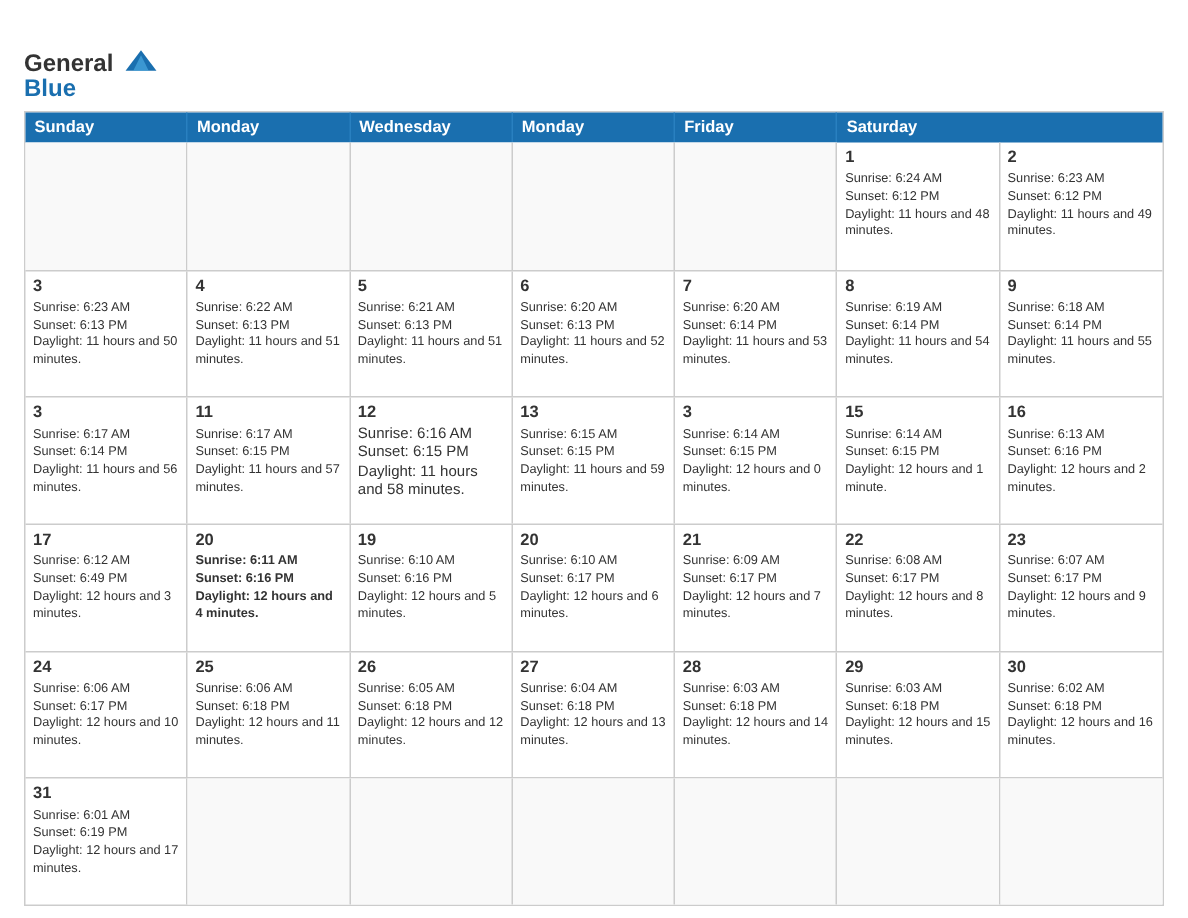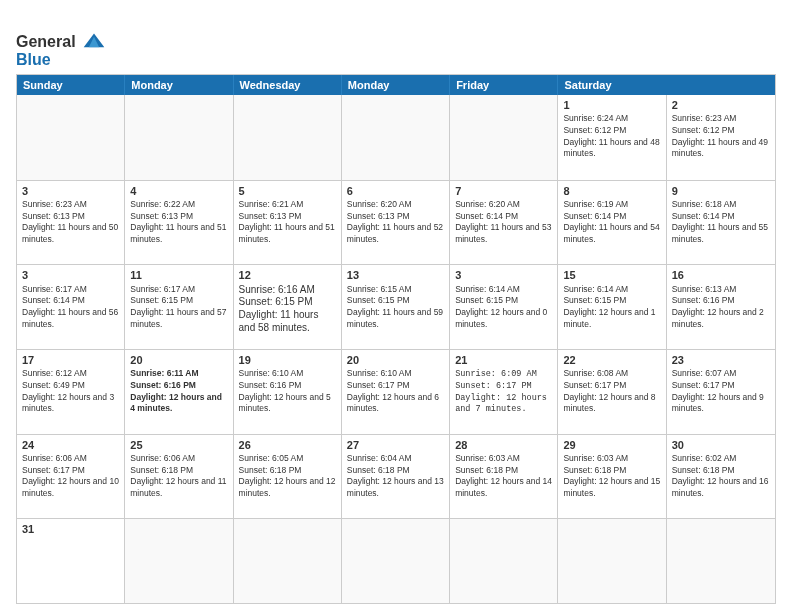--- a/index.html
+++ b/index.html
@@ -194,21 +194,21 @@
 Daylight: 12 hours and 3 minutes.</span></div>
           <div class="cal-cell"><span class="day-num">20</span><span style="white-space: pre-line; font-size: 8.5px; line-height: 1.25; font-weight: bold;">Sunrise: 6:11 AM
 Sunset: 6:16 PM
 Daylight: 12 hours and 4 minutes.</span></div>
           <div class="cal-cell"><span class="day-num">19</span><span style="white-space: pre-line; font-size: 8.5px; line-height: 1.25;">Sunrise: 6:10 AM
 Sunset: 6:16 PM
 Daylight: 12 hours and 5 minutes.</span></div>
           <div class="cal-cell"><span class="day-num">20</span><span style="white-space: pre-line; font-size: 8.5px; line-height: 1.25;">Sunrise: 6:10 AM
 Sunset: 6:17 PM
 Daylight: 12 hours and 6 minutes.</span></div>
-          <div class="cal-cell"><span class="day-num">21</span><span style="white-space: pre-line; font-size: 8.5px; line-height: 1.25; font-family: Liberation Mono, monospace;">Sunrise: 6:09 AM
+          <div class="cal-cell"><span class="day-num">21</span><span style="white-space: pre-line; font-size: 8.5px; line-height: 1.25;">Sunrise: 6:09 AM
 Sunset: 6:17 PM
 Daylight: 12 hours and 7 minutes.</span></div>
           <div class="cal-cell"><span class="day-num">22</span><span style="white-space: pre-line; font-size: 8.5px; line-height: 1.25;">Sunrise: 6:08 AM
 Sunset: 6:17 PM
 Daylight: 12 hours and 8 minutes.</span></div>
           <div class="cal-cell"><span class="day-num">23</span><span style="white-space: pre-line; font-size: 8.5px; line-height: 1.25;">Sunrise: 6:07 AM
 Sunset: 6:17 PM
 Daylight: 12 hours and 9 minutes.</span></div>
         </div>
         <div class="cal-row">
@@ -228,21 +228,23 @@
 Sunset: 6:18 PM
 Daylight: 12 hours and 14 minutes.</span></div>
           <div class="cal-cell"><span class="day-num">29</span><span style="white-space: pre-line; font-size: 8.5px; line-height: 1.25;">Sunrise: 6:03 AM
 Sunset: 6:18 PM
 Daylight: 12 hours and 15 minutes.</span></div>
           <div class="cal-cell"><span class="day-num">30</span><span style="white-space: pre-line; font-size: 8.5px; line-height: 1.25;">Sunrise: 6:02 AM
 Sunset: 6:18 PM
 Daylight: 12 hours and 16 minutes.</span></div>
         </div>
         <div class="cal-row">
-          <div class="cal-cell"><span class="day-num">31</span></div>
+          <div class="cal-cell"><span class="day-num">31</span><span style="white-space: pre-line; font-size: 8.5px; line-height: 1.25;">Sunrise: 6:01 AM
+Sunset: 6:19 PM
+Daylight: 12 hours and 17 minutes.</span></div>
           <div class="cal-cell empty"></div>
           <div class="cal-cell empty"></div>
           <div class="cal-cell empty"></div>
           <div class="cal-cell empty"></div>
           <div class="cal-cell empty"></div>
           <div class="cal-cell empty"></div>
         </div>
       </div>
   </div>
 </div>

